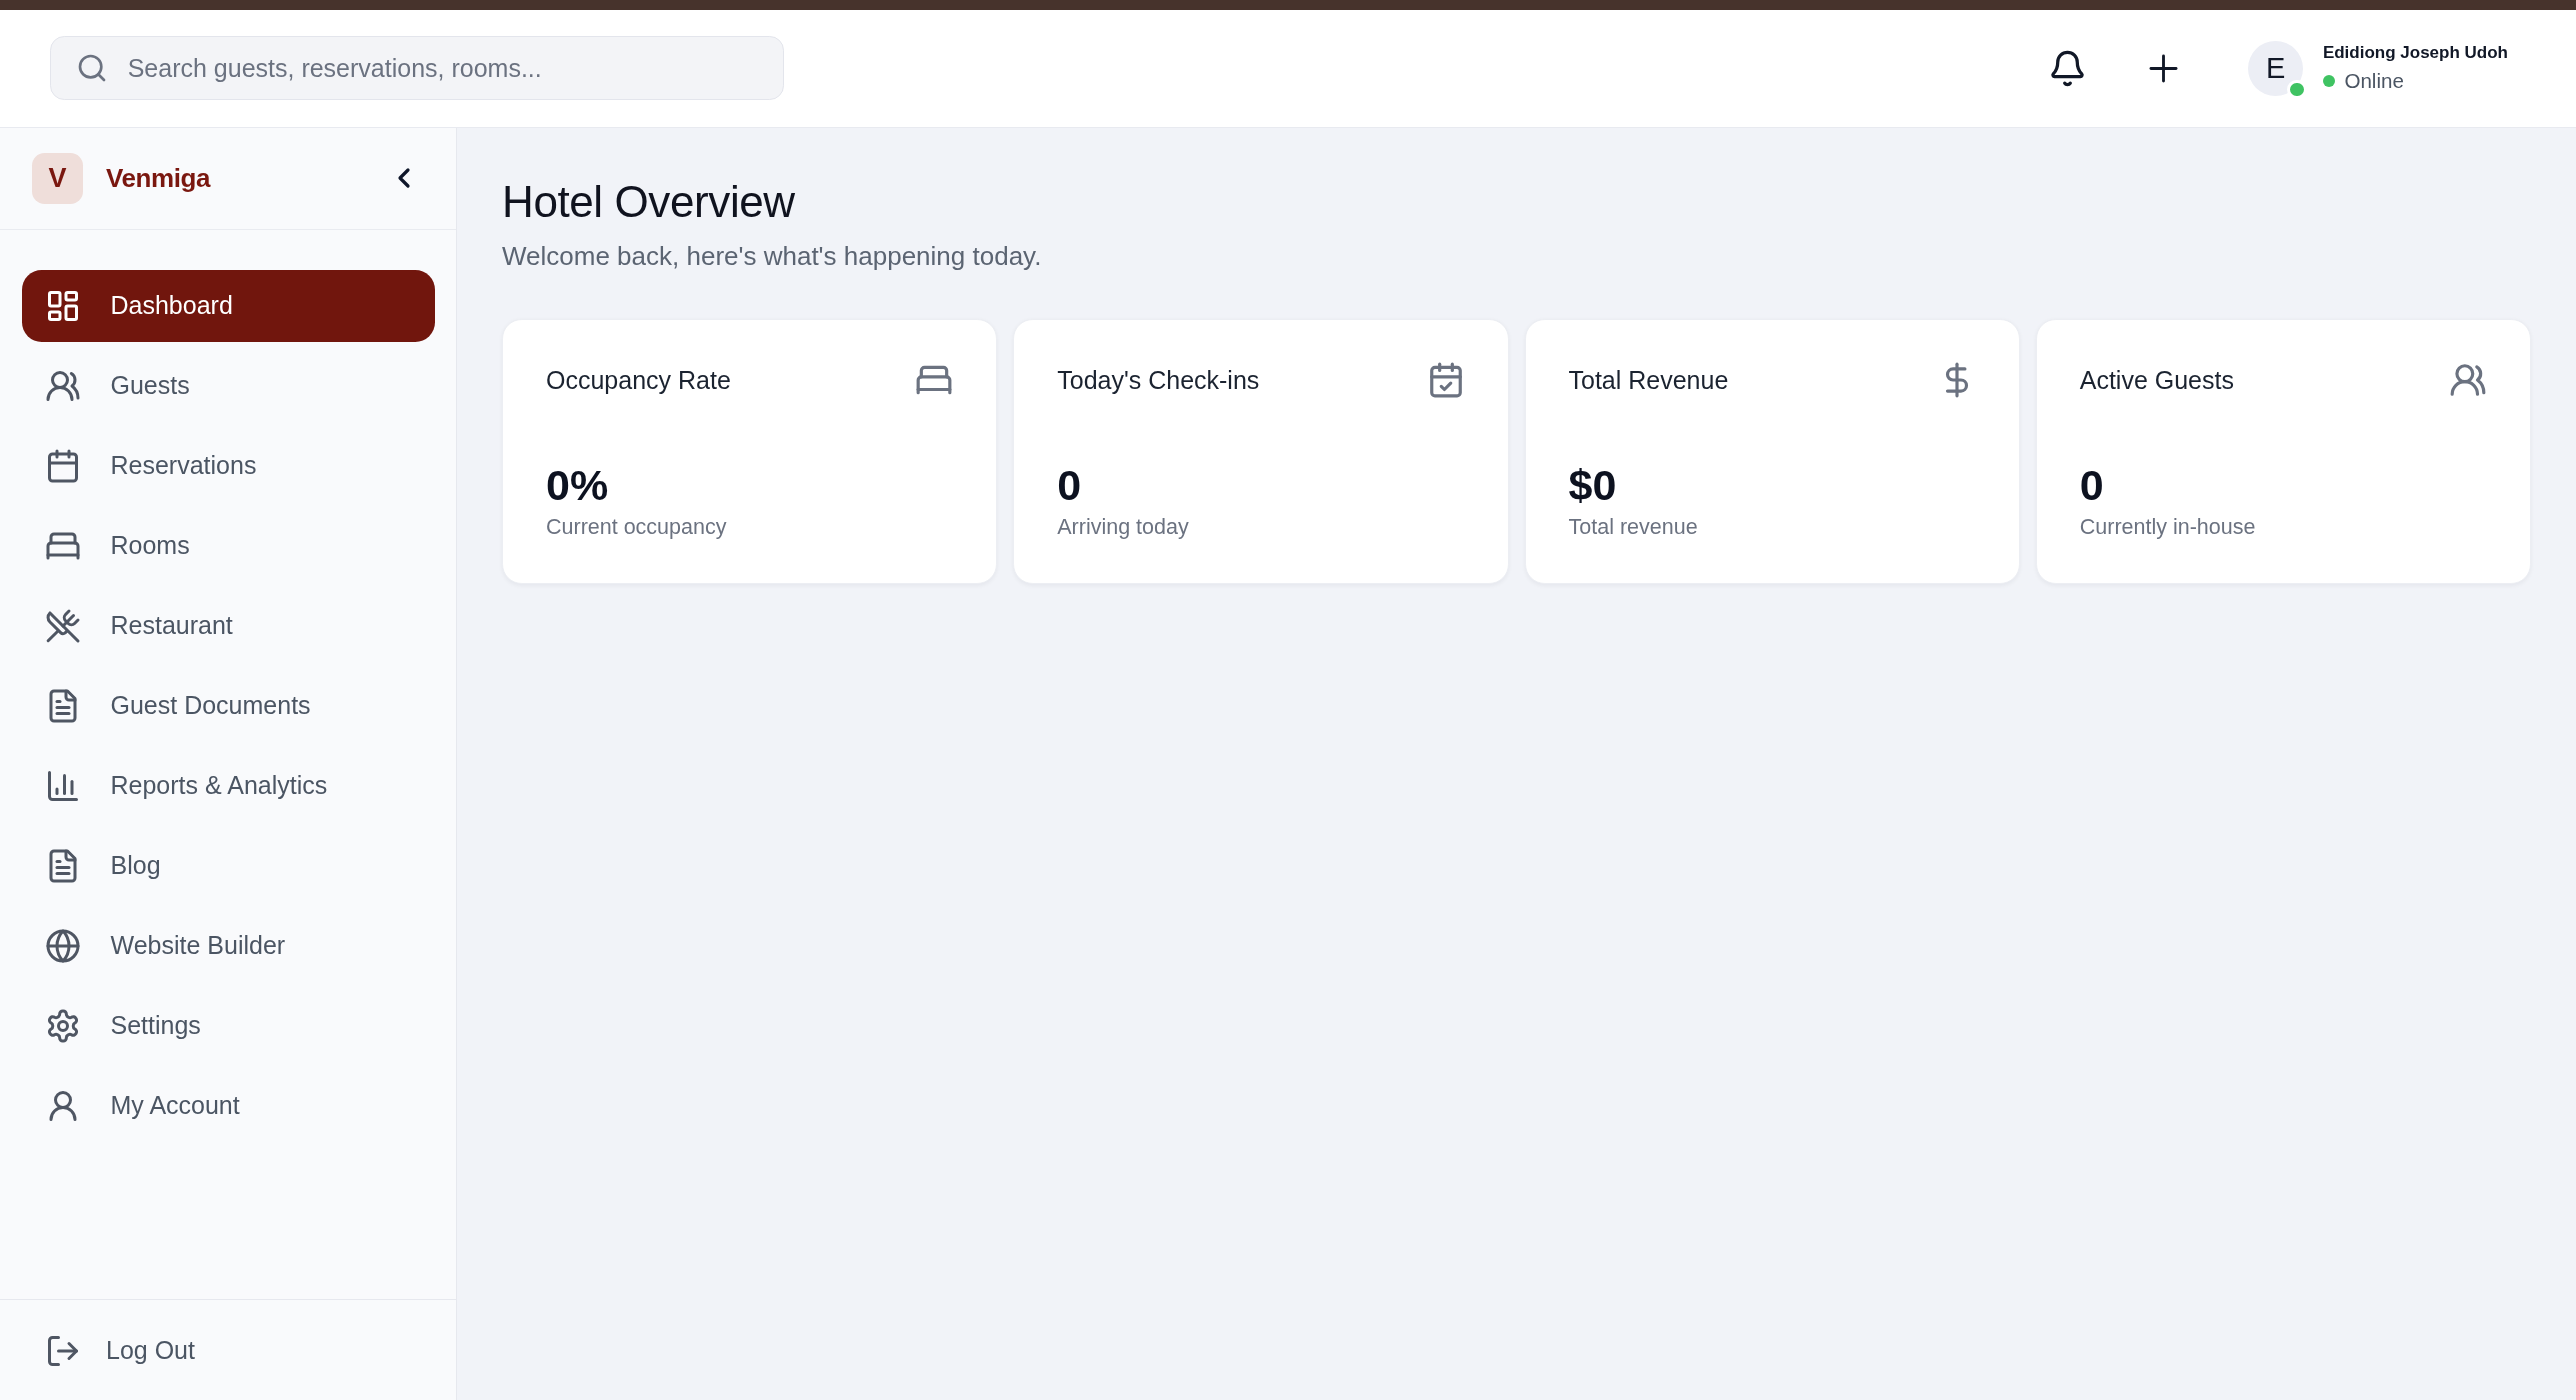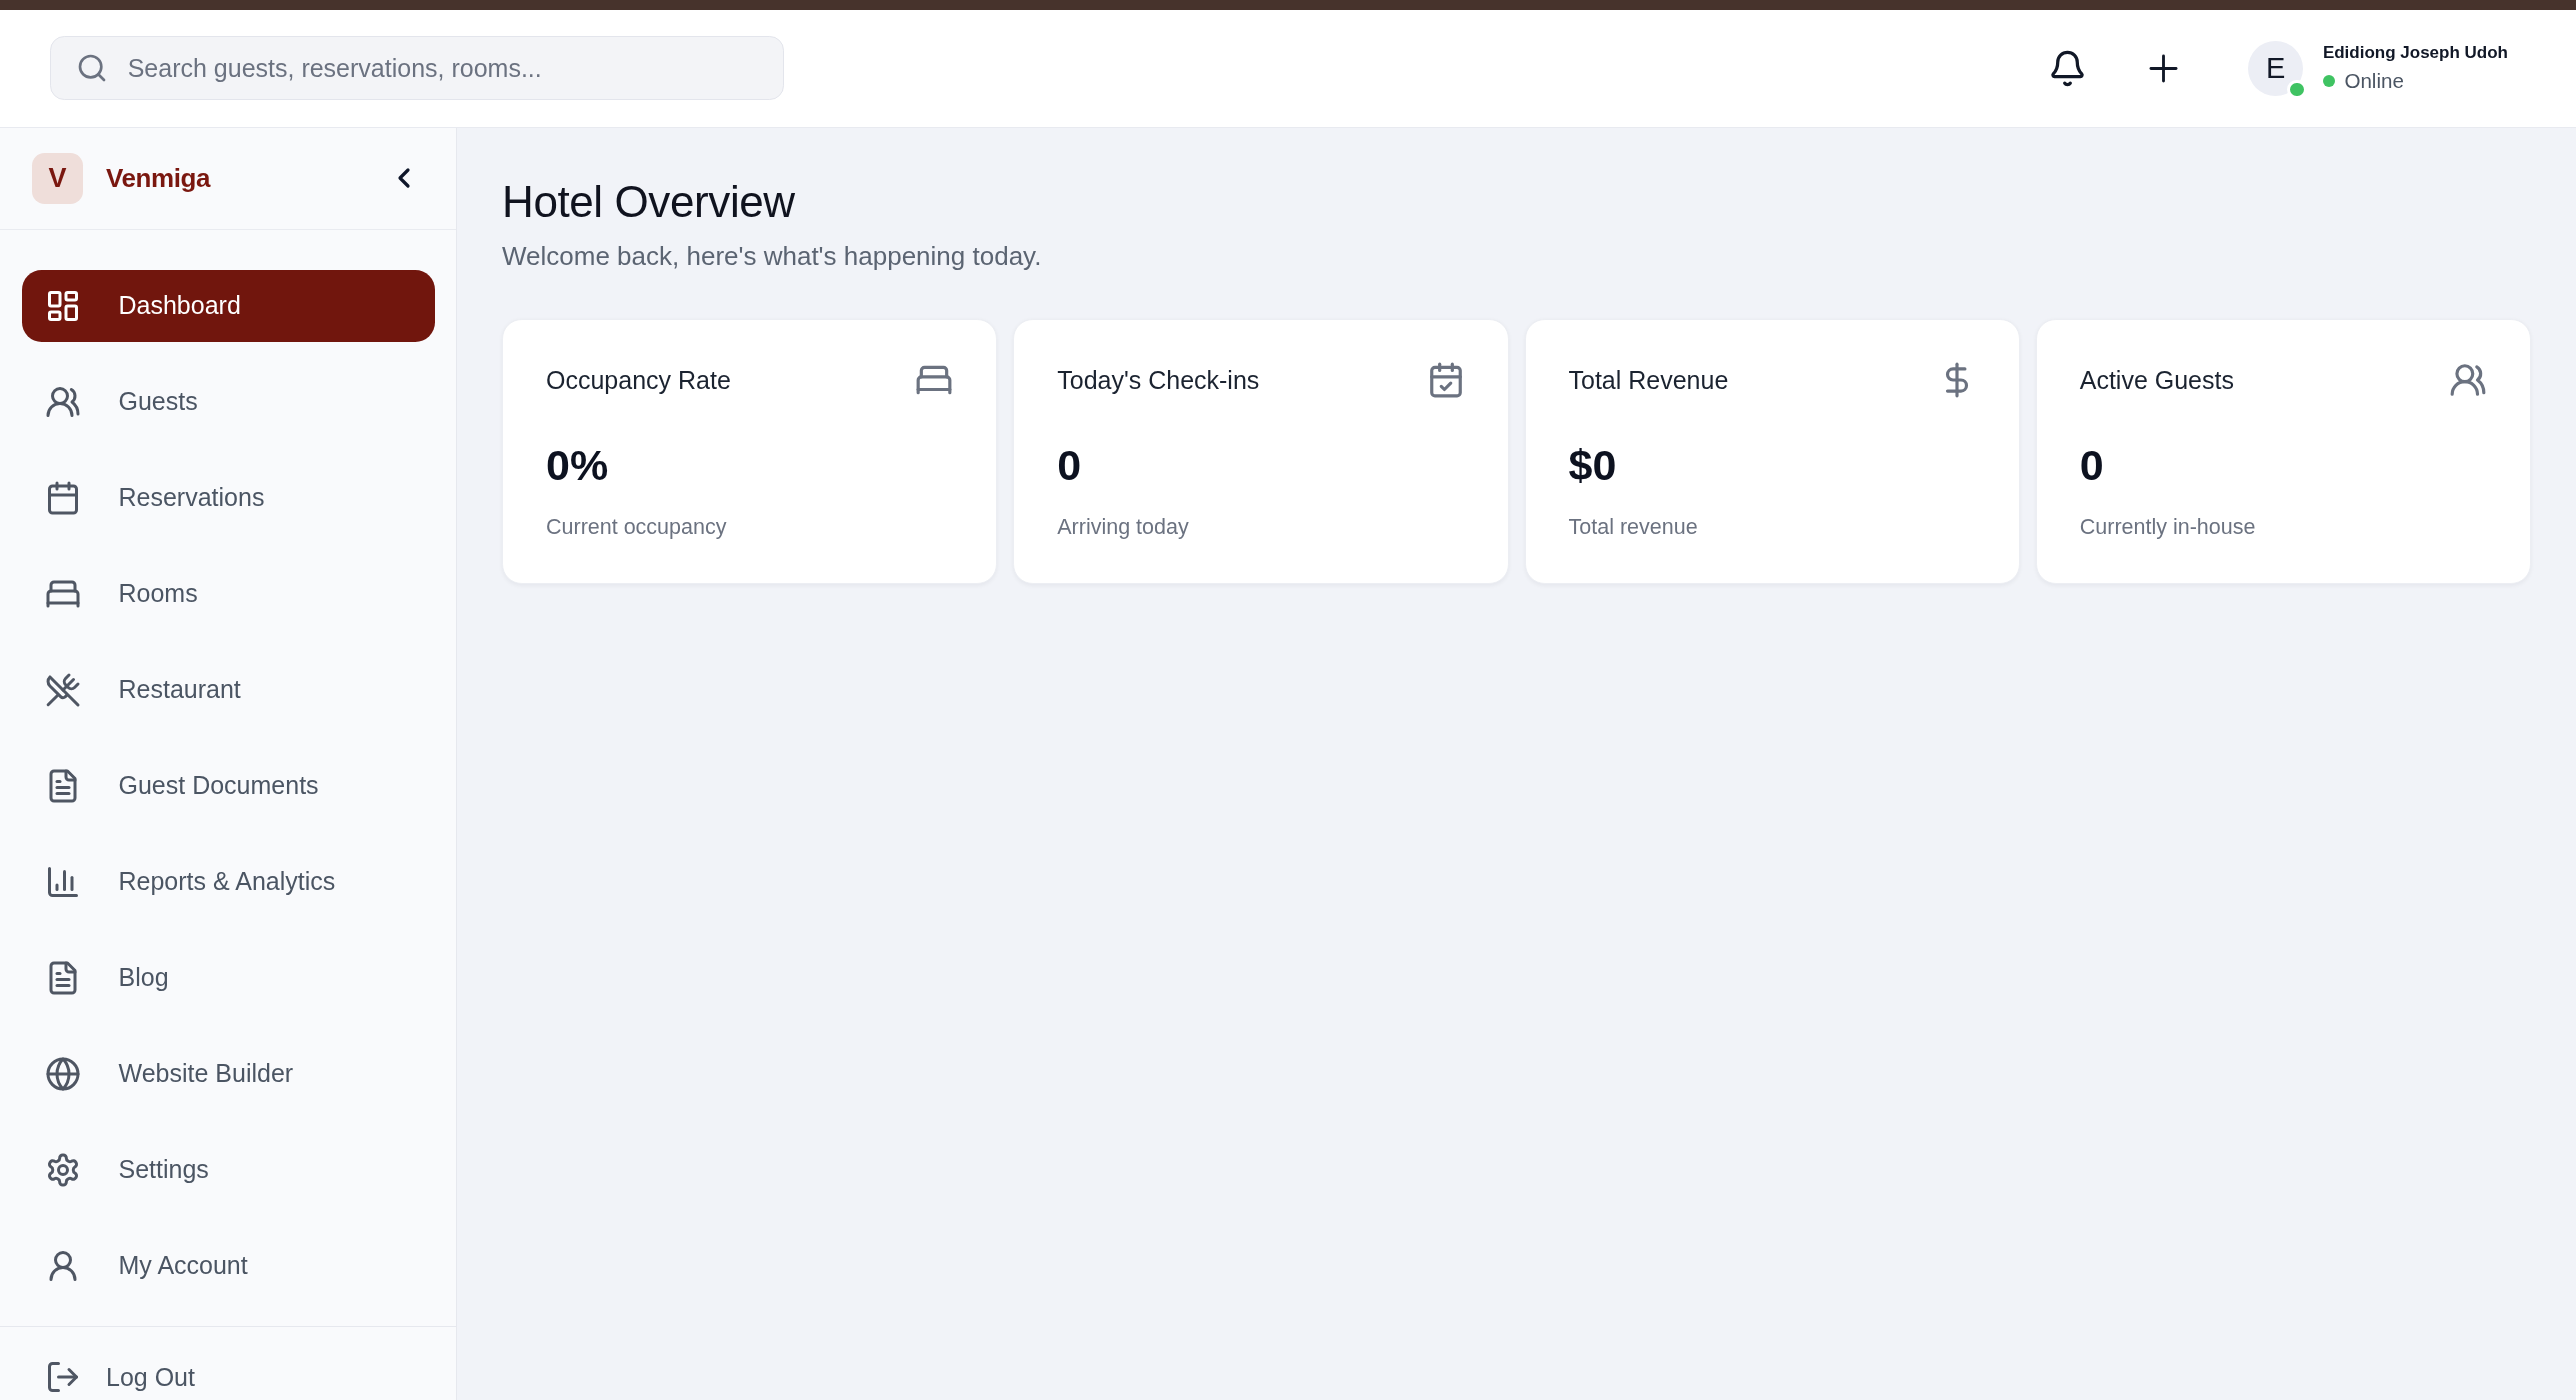--- a/index.html
+++ b/index.html
@@ -72,21 +72,21 @@
     display:flex; align-items:center; justify-content:center;
     font-size:27px; font-weight:700; color:#7a170f;
   }
   .brand-name { margin-left:23px; font-size:26px; font-weight:700; color:#7a170f; letter-spacing:-0.4px; }
   .collapse-btn { margin-left:auto; background:none; border:none; cursor:pointer; color:#0f172a; display:flex; }
   .collapse-btn svg { width:32px; height:32px; }
 
   .nav { padding:40px 21.5px 0 21.5px; list-style:none; }
   .nav-item {
     height:72px; border-radius:19.7px; display:flex; align-items:center;
-    padding:0 23px; gap:38px; margin-bottom:24px; cursor:pointer;
+    padding:0 23px; gap:30px; margin-bottom:8px; cursor:pointer;
     font-size:25px; color:#4b5563;
   }
   .nav-item svg { width:36px; height:36px; color:#4f5663; flex:0 0 auto; }
   .nav-item.active { background:#71160d; color:#ffffff; font-weight:500; }
   .nav-item.active svg { color:#ffffff; }
 
   .sidebar-spacer { flex:1; }
   .logout-row {
     border-top:0.9px solid #e6e8ee; height:102px; display:flex; align-items:center;
     padding:0 45px; gap:25px; font-size:25px; color:#4b5563; cursor:pointer; flex:0 0 auto;
@@ -101,21 +101,21 @@
   .cards { margin-top:47px; display:grid; grid-template-columns:repeat(4,1fr); gap:16px; }
   .card {
     height:265px; background:#ffffff; border:0.9px solid #eceef3; border-radius:19.7px;
     box-shadow:0 1.8px 4.5px rgba(16,24,40,.05);
     padding:41px 43px 43px 43px; display:flex; flex-direction:column;
   }
   .card-head { display:flex; align-items:center; justify-content:space-between; }
   .card-title { font-size:25px; font-weight:500; color:#1b2330; }
   .card-head svg { width:38px; height:38px; color:#6b7280; flex:0 0 auto; }
   .card-value { margin-top:auto; font-size:43px; font-weight:800; color:#0d1220; }
-  .card-caption { font-size:21.5px; color:#6b7280; margin-top:25px; }
+  .card-caption { font-size:21.5px; color:#6b7280; margin-top:5px; }
 </style>
 </head>
 <body>
 
 <div class="screen">
 
   <div class="top-strip"></div>
 
   <header class="topbar">
     <div class="search-wrap">

